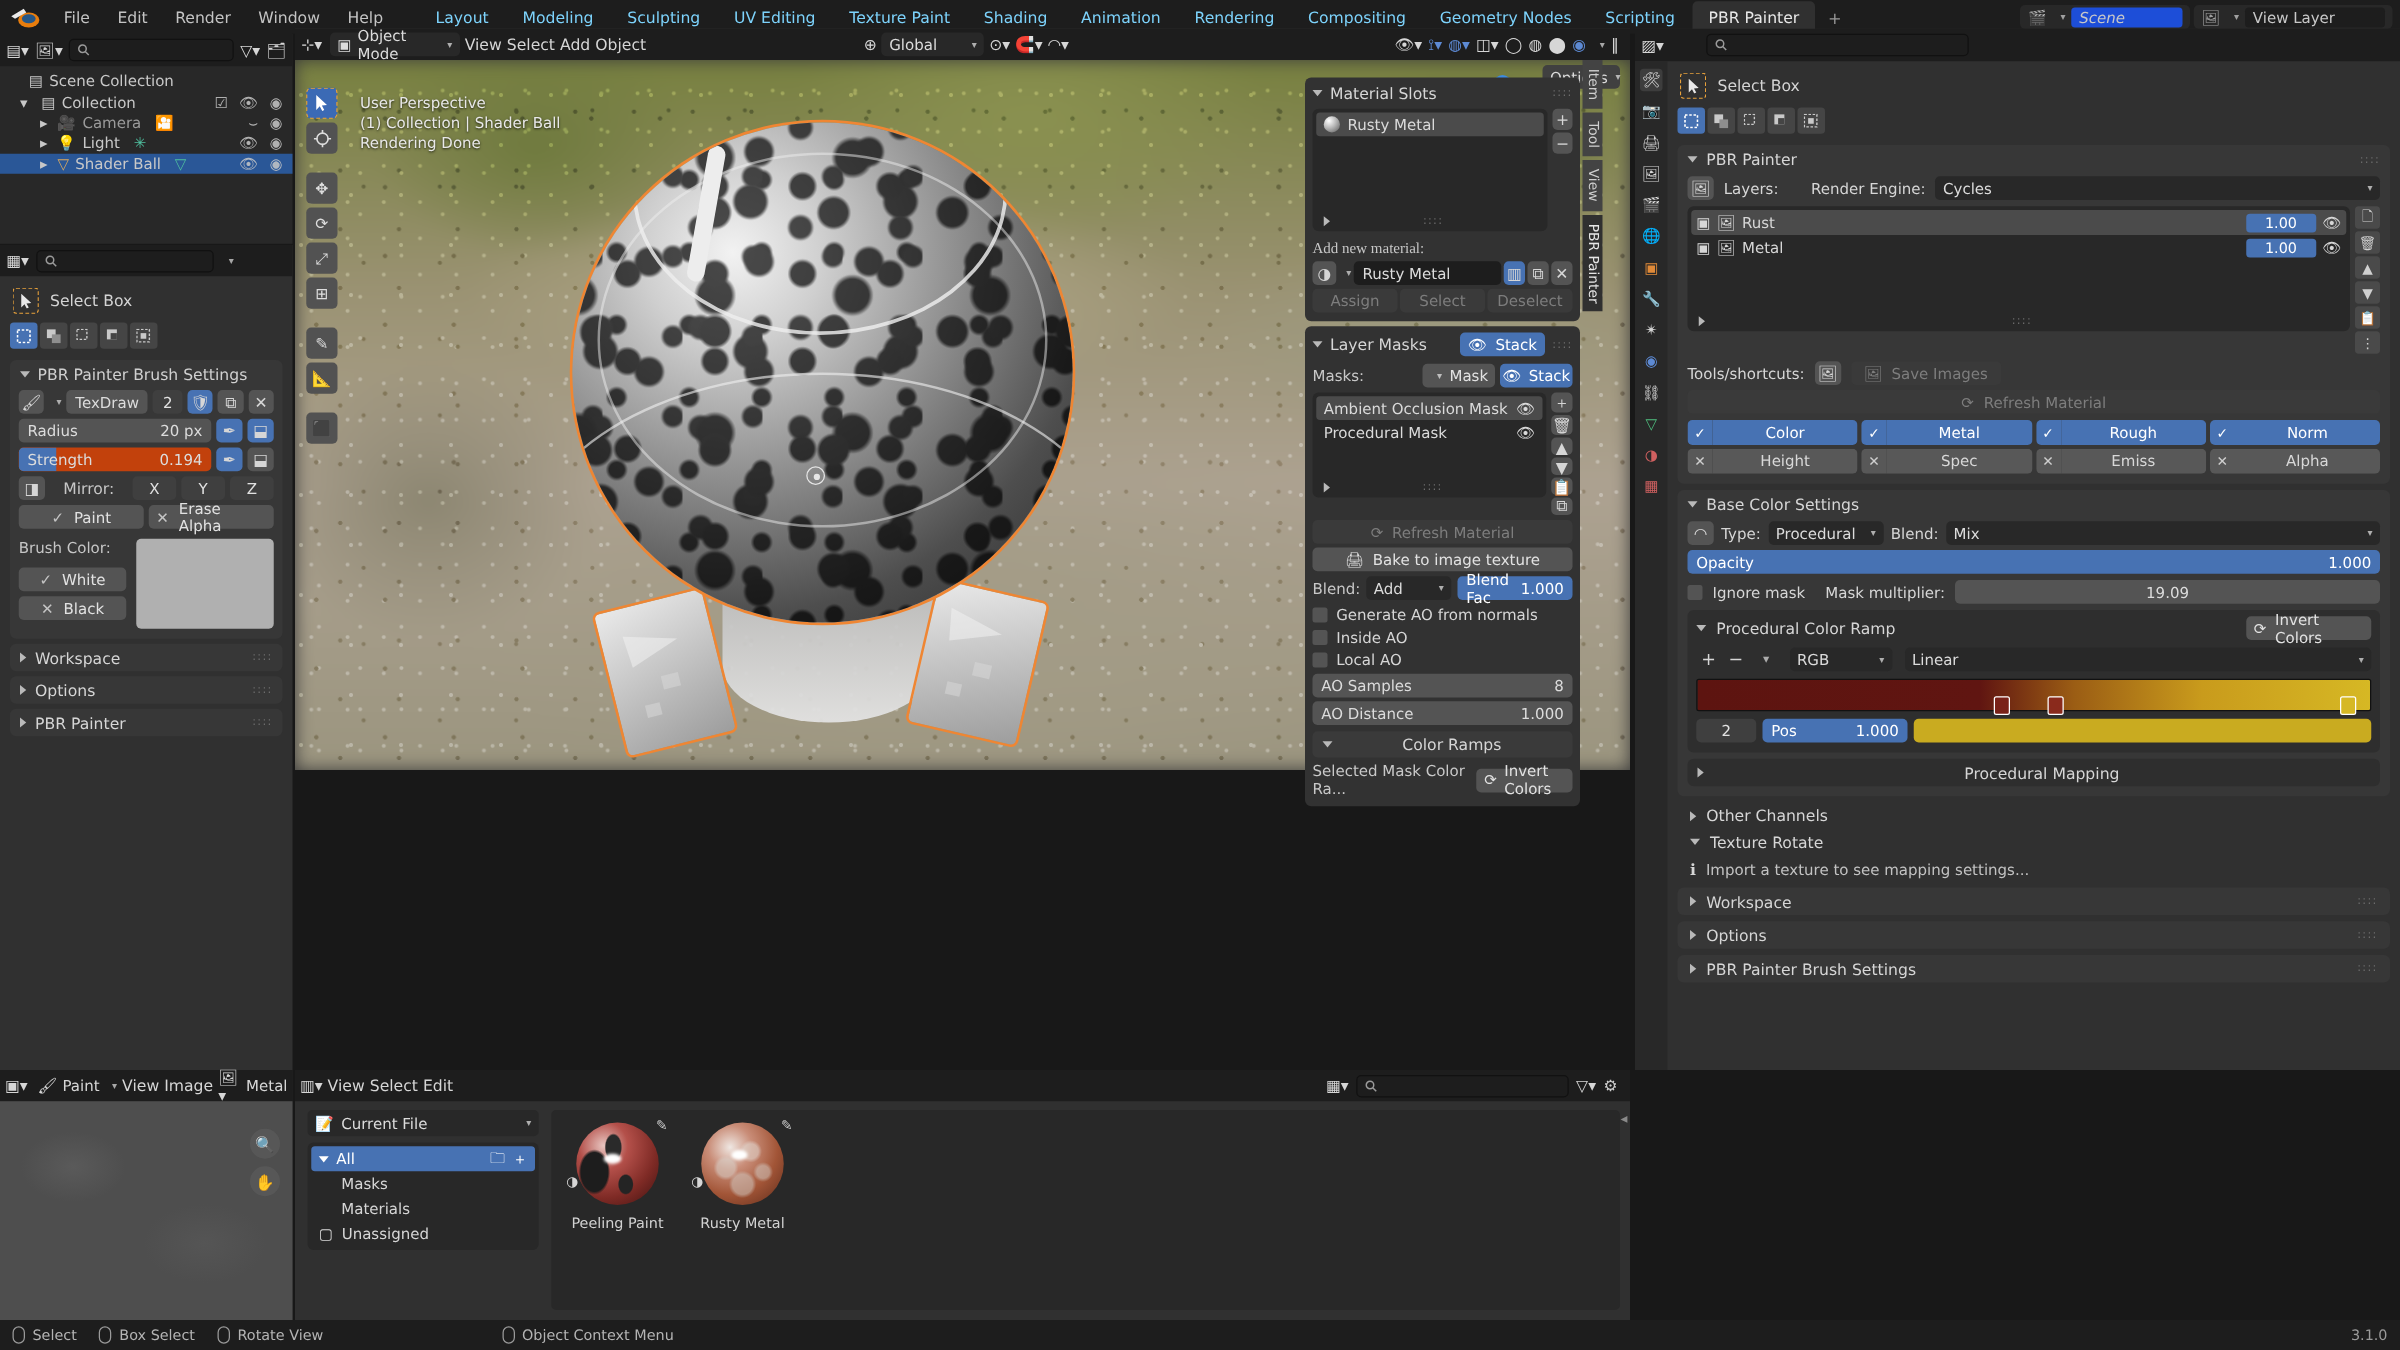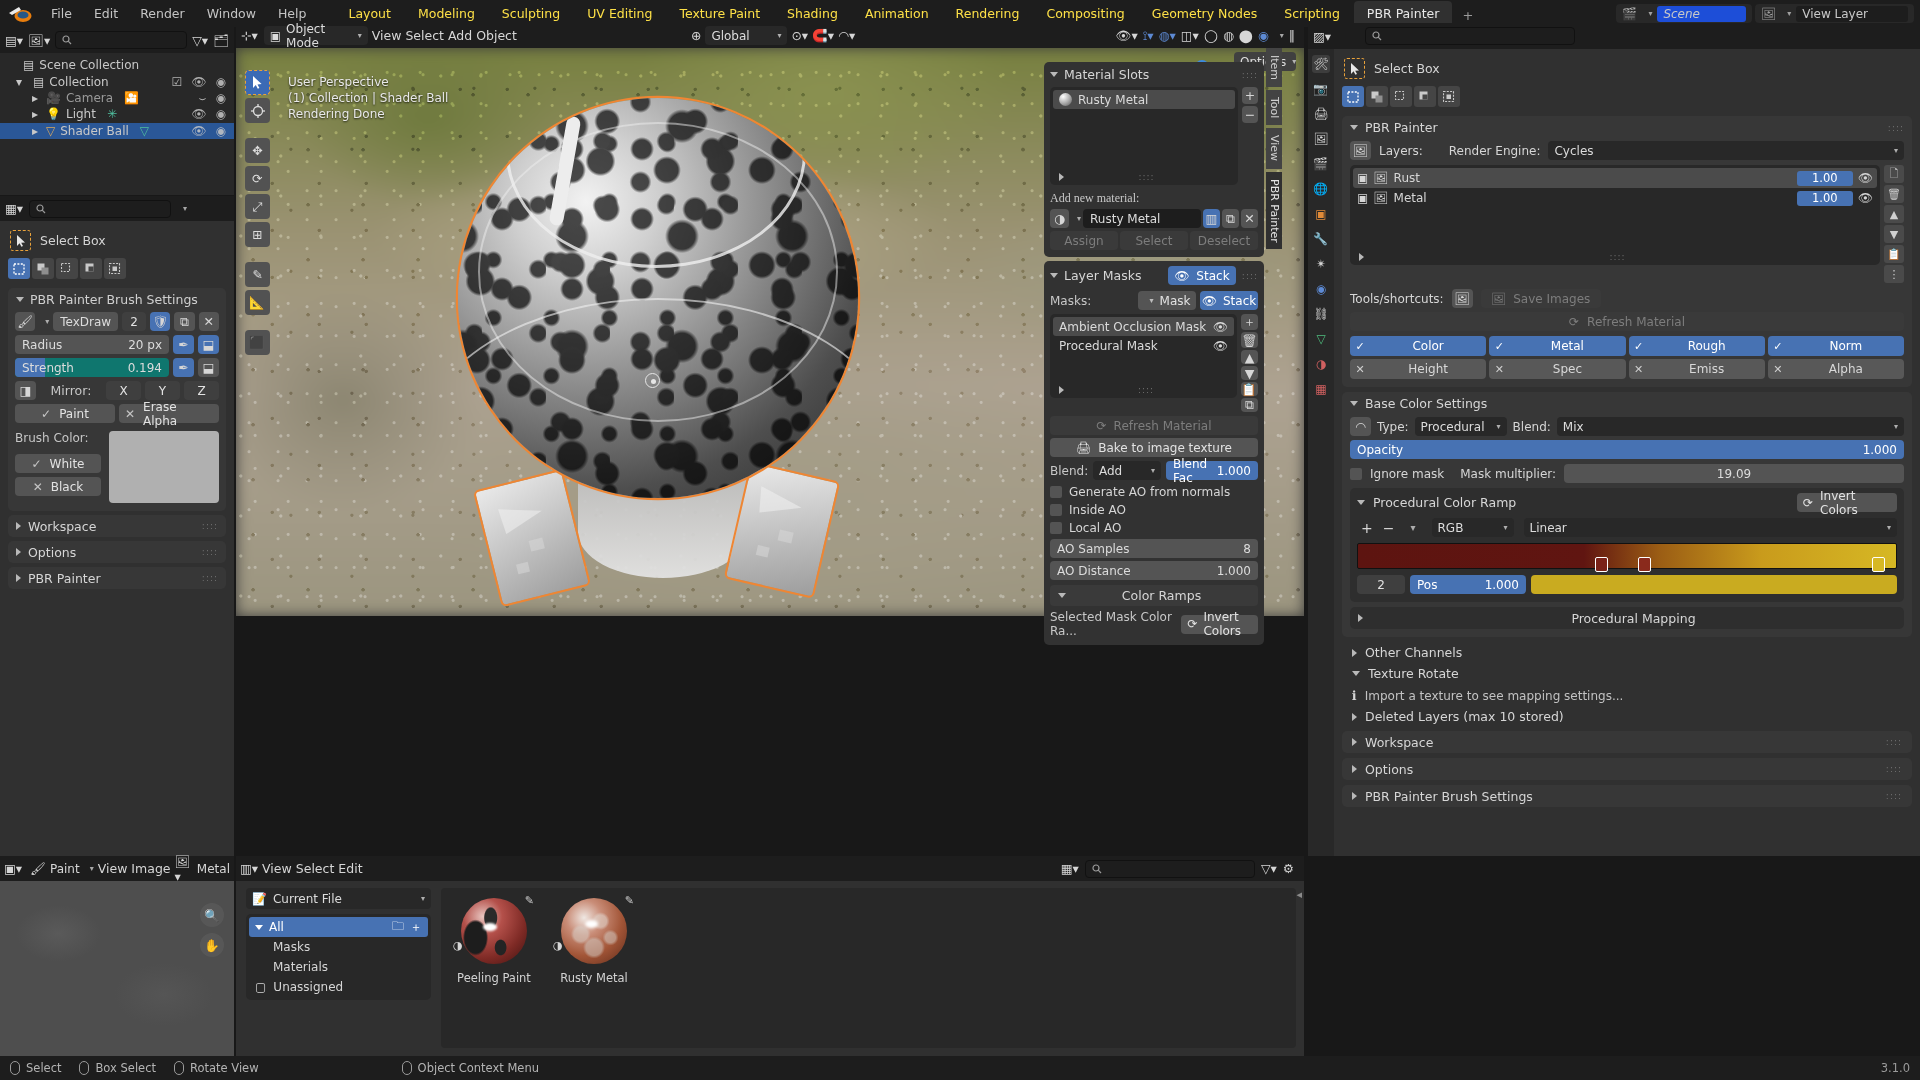--- a/index.html
+++ b/index.html
@@ -15,21 +15,21 @@
   
   .topbar{
     position:absolute; left:0; top:0; width:1920px; height:27px;
     background:#1d1d1d; display:flex; align-items:center; gap:0px;
   }
   .blender-logo{ width:26px; height:18px; margin:0 6px 0 8px; position:relative; }
   .blender-logo svg{ display:block; }
   .menu-item{ padding:3px 11px; color:#c4c4c4; font-size:12.5px; cursor:default; border-radius:3px;}
   .ws-tabs{ display:flex; align-items:flex-end; height:27px; margin-left:18px; gap:1px;}
   .ws-tab{
-    padding:5px 13px 6px; font-size:12.5px; color:#fde047;
+    padding:5px 13px 6px; font-size:12.5px; color:#7dd3fc;
     border-radius:4px 4px 0 0; cursor:default; line-height:15px;
   }
   .ws-tab.active{ background:#303030; color:#e8e8e8; }
   .ws-plus{ padding:4px 9px; color:#9a9a9a; font-size:13px;}
   .top-right{ position:absolute; right:0; top:0; height:27px; display:flex; align-items:center; gap:3px; padding-right:6px;}
   .scene-field{
     display:flex; align-items:center; height:19px; background:#282828;
     border-radius:4px; padding:0 6px; gap:5px; font-size:12px; color:#c8c8c8;
   }
   .scene-field .ic{ opacity:.75; }
@@ -50,21 +50,21 @@
   }
   .btn.blue{ background:#4772b3; color:#fff; }
   .btn.grey{ background:#3f3f3f; }
   .btn.disabled{ background:#3a3a3a; color:#7d7d7d; }
 
   .field{
     background:#545454; border-radius:4px; height:19px;
     display:flex; align-items:center; padding:0 7px; font-size:12px; color:#dcdcdc;
     justify-content:space-between;
   }
-  .field.slider{ background:#0f766e; position:relative; overflow:hidden; }
+  .field.slider{ background:#c2410c; position:relative; overflow:hidden; }
   .field .fill{ position:absolute; left:0; top:0; bottom:0; background:#4772b3; }
   .field span{ position:relative; z-index:2; }
   .select{
     background:#282828; border-radius:4px; height:19px; display:flex;
     align-items:center; justify-content:space-between; padding:0 6px;
     font-size:12px; color:#dcdcdc;
   }
   .chev{ font-size:8px; opacity:.75; margin-left:6px; }
   .tri{ width:0;height:0;border-left:4px solid transparent;border-right:4px solid transparent;border-top:5px solid #b9b9b9; }
   .tri.r{ border:0; border-top:4px solid transparent;border-bottom:4px solid transparent;border-left:5px solid #b9b9b9;}
@@ -1088,24 +1088,20 @@
         <span>Other Channels</span>
       </div>
       <div style="display:flex; align-items:center; gap:8px; height:21px; padding:0 10px;">
         <span class="tri"></span>
         <span>Texture Rotate</span>
       </div>
       <div style="display:flex; align-items:center; gap:8px; padding:4px 10px 3px;">
         <span>ℹ</span>
         <span style="font-size:12px; color:#c2c2c2;">Import a texture to see mapping settings...</span>
       </div>
-      <div style="display:flex; align-items:center; gap:8px; height:21px; padding:0 10px;">
-        <span class="tri r"></span>
-        <span>Deleted Layers (max 10 stored)</span>
-      </div>
 
       <div class="pg" style="height:22px; display:flex; align-items:center; padding:0 10px; margin-top:4px;">
         <span class="tri r"></span>
         <span style="margin-left:8px">Workspace</span>
         <span class="grip" style="margin-left:auto">::::</span>
       </div>
       <div class="pg" style="height:22px; display:flex; align-items:center; padding:0 10px;">
         <span class="tri r"></span>
         <span style="margin-left:8px">Options</span>
         <span class="grip" style="margin-left:auto">::::</span>

